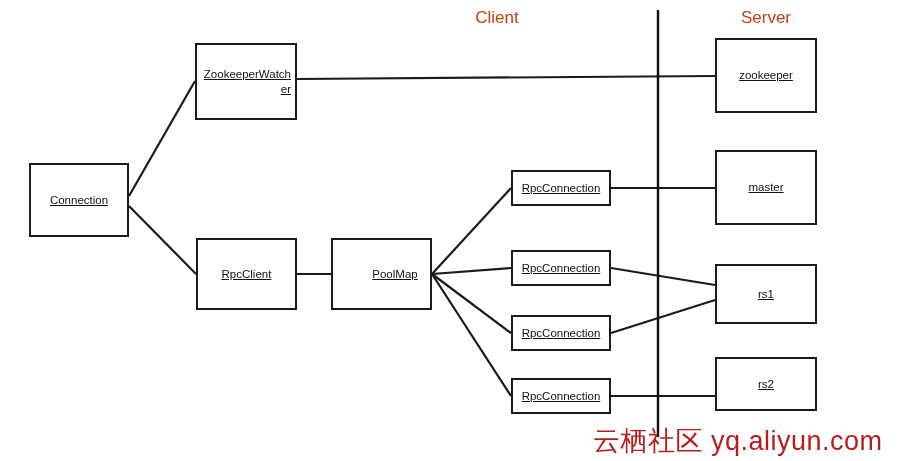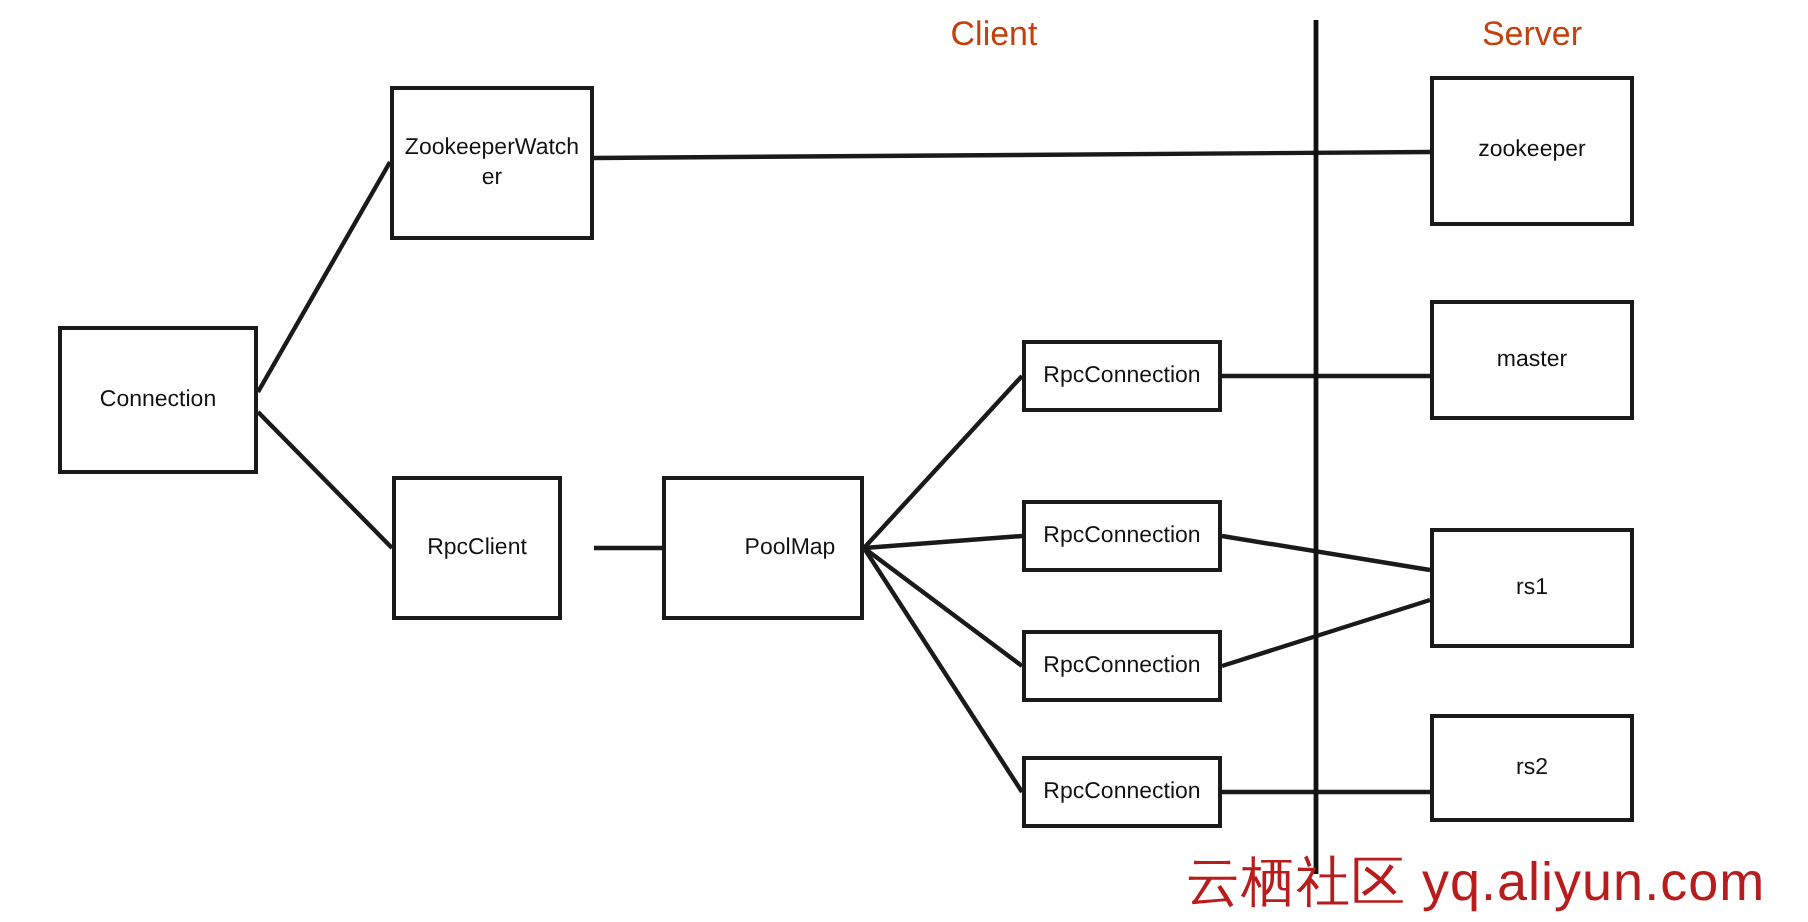--- a/index.html
+++ b/index.html
@@ -24,25 +24,26 @@
     pointer-events: none;
   }
   .node {
     position: absolute;
     box-sizing: border-box;
     border: 2px solid #0f172a;
     background: #ffffff;
     display: flex;
     align-items: center;
     justify-content: center;
-    text-align: center;
+    text-align: right;
     color: #111111;
     font-size: 11.5px;
     line-height: 1.25;
     z-index: 3;
+    text-decoration: underline;
   }
   .node .label {
     display: block;
     padding: 0 4px;
     word-break: break-word;
   }
   .zone-title {
     position: absolute;
     color: #c2410c;
     font-size: 17px;
@@ -86,42 +87,42 @@
 
   <div class="zone-title" style="left: 497px; top: 17px; transform: translate(-50%, -50%);"><span>Client</span></div>
   <div class="zone-title" style="left: 766px; top: 17px; transform: translate(-50%, -50%);"><span>Server</span></div>
 
   <div class="node" style="left: 29px; top: 163px; width: 100px; height: 74px; border-color: rgb(26, 26, 26);">
       <span class="label">Connection</span>
     </div>
   <div class="node" style="left: 195px; top: 43px; width: 102px; height: 77px; border-color: rgb(26, 26, 26);">
       <span class="label">ZookeeperWatcher</span>
     </div>
-  <div class="node" style="left: 196px; top: 238px; width: 85px; height: 72px; border-color: rgb(26, 26, 26);">
+  <div class="node" style="left: 196px; top: 238px; width: 101px; height: 72px; border-color: rgb(26, 26, 26);">
       <span class="label">RpcClient</span>
     </div>
   <div class="node" style="left: 331px; top: 238px; width: 101px; height: 72px; border-color: rgb(26, 26, 26); padding-left: 27px;">
       <span class="label">PoolMap</span>
     </div>
   <div class="node" style="left: 511px; top: 170px; width: 100px; height: 36px; border-color: rgb(26, 26, 26);">
       <span class="label">RpcConnection</span>
     </div>
   <div class="node" style="left: 511px; top: 250px; width: 100px; height: 36px; border-color: rgb(26, 26, 26);">
       <span class="label">RpcConnection</span>
     </div>
   <div class="node" style="left: 511px; top: 315px; width: 100px; height: 36px; border-color: rgb(26, 26, 26);">
       <span class="label">RpcConnection</span>
     </div>
   <div class="node" style="left: 511px; top: 378px; width: 100px; height: 36px; border-color: rgb(26, 26, 26);">
       <span class="label">RpcConnection</span>
     </div>
   <div class="node" style="left: 715px; top: 38px; width: 102px; height: 75px; border-color: rgb(26, 26, 26);">
       <span class="label">zookeeper</span>
     </div>
-  <div class="node" style="left: 715px; top: 150px; width: 102px; height: 60px; border-color: rgb(26, 26, 26);">
+  <div class="node" style="left: 715px; top: 150px; width: 102px; height: 75px; border-color: rgb(26, 26, 26);">
       <span class="label">master</span>
     </div>
   <div class="node" style="left: 715px; top: 264px; width: 102px; height: 60px; border-color: rgb(26, 26, 26);">
       <span class="label">rs1</span>
     </div>
   <div class="node" style="left: 715px; top: 357px; width: 102px; height: 54px; border-color: rgb(26, 26, 26);">
       <span class="label">rs2</span>
     </div>
 
 </div>

